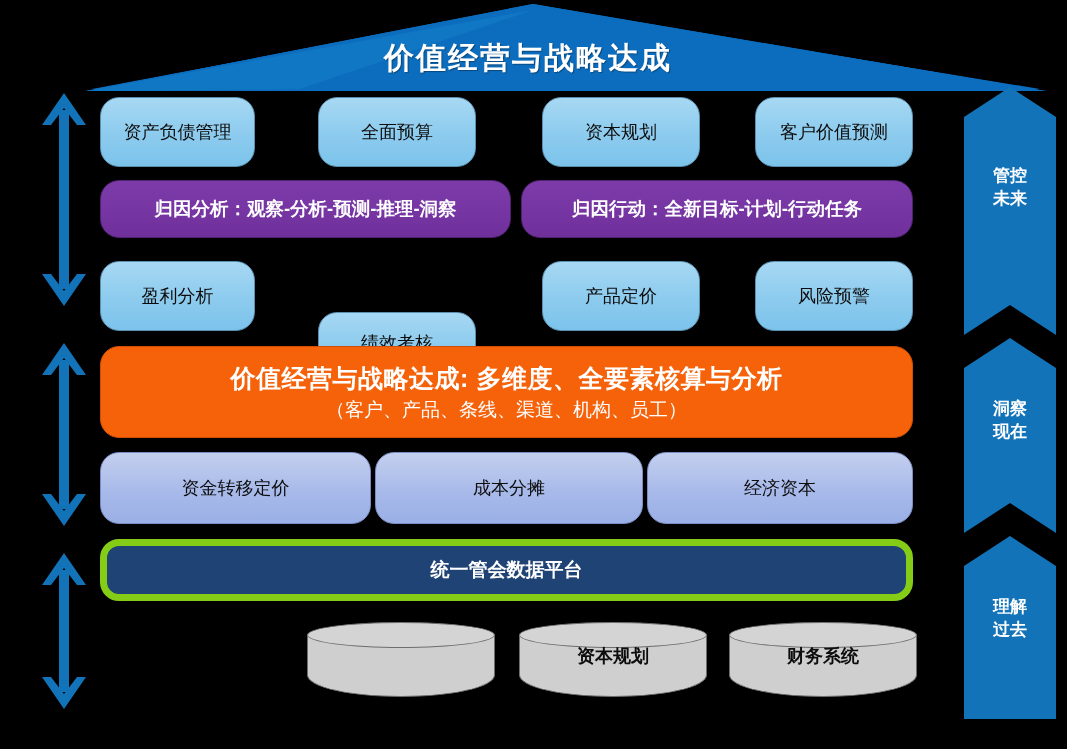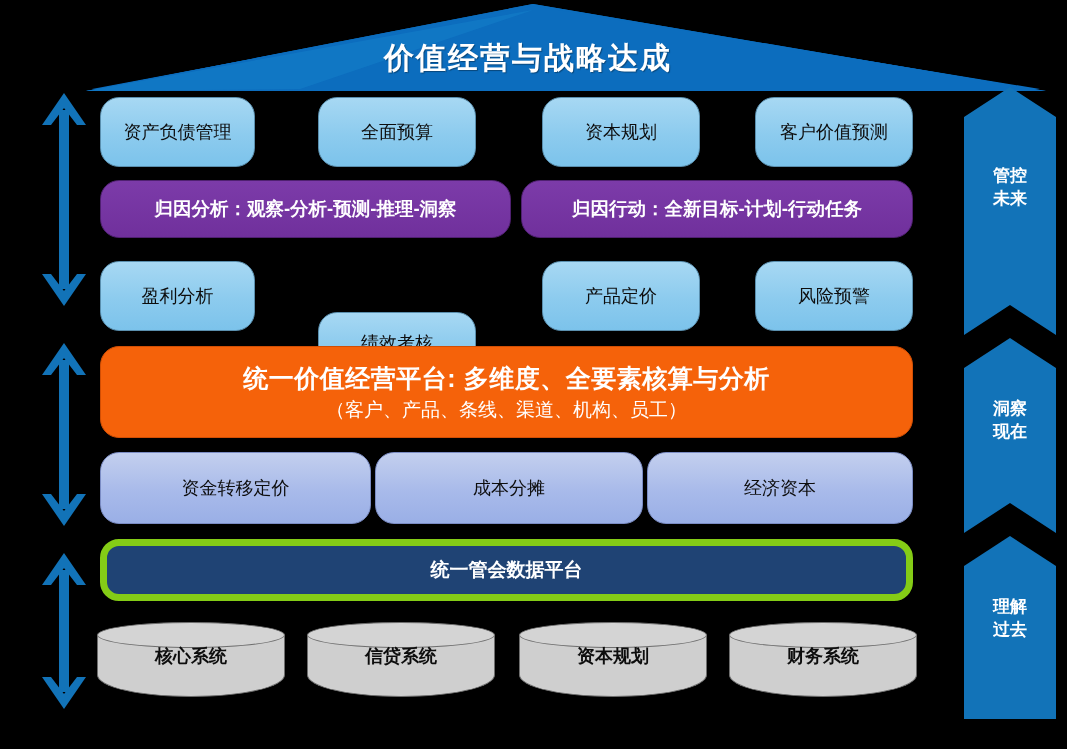--- a/index.html
+++ b/index.html
@@ -167,47 +167,41 @@
     <span>绩效考核</span>
   </div>
   <div class="box lightblue" style="left:542px;  top:261px; width:158px; height:70px;">
     <span>产品定价</span>
   </div>
   <div class="box lightblue" style="left:755px;  top:261px; width:158px; height:70px;">
     <span>风险预警</span>
   </div>
 
   <div class="box orange" style="left:100px; top:346px; width:813px; height:92px;">
-    <span class="l1">统一价值经营平台: 多维度、全要素核算与分析</span>
+    <span class="l1">价值经营与战略达成: 多维度、全要素核算与分析</span>
     <span class="l2">（客户、产品、条线、渠道、机构、员工）</span>
   </div>
 
   <div class="box periwinkle" style="left:100px; top:452px; width:271px; height:72px;justify-content:center;">
     <span>资金转移定价</span>
   </div>
   <div class="box periwinkle" style="left:375px; top:452px; width:268px; height:72px;">
     <span>成本分摊</span>
   </div>
   <div class="box periwinkle" style="left:647px; top:452px; width:266px; height:72px;">
     <span>经济资本</span>
   </div>
 
   <div class="box navy" style="left:100px; top:539px; width:813px; height:62px;">
     <span>统一管会数据平台</span>
   </div>
 
-  <div class="cyl" style="left:97px; top:622px; width:188px; height:80px;">
-    <div class="body"></div>
-    <div class="top"></div>
-    <div class="label">核心系统</div>
-  </div>
   <div class="cyl" style="left:307px; top:622px; width:188px; height:80px;">
     <div class="body"></div>
     <div class="top"></div>
-    <div class="label">信贷系统</div>
   </div>
   <div class="cyl" style="left:519px; top:622px; width:188px; height:80px;">
     <div class="body"></div>
     <div class="top"></div>
     <div class="label">资本规划</div>
   </div>
   <div class="cyl" style="left:729px; top:622px; width:188px; height:80px;">
     <div class="body"></div>
     <div class="top"></div>
     <div class="label">财务系统</div>

